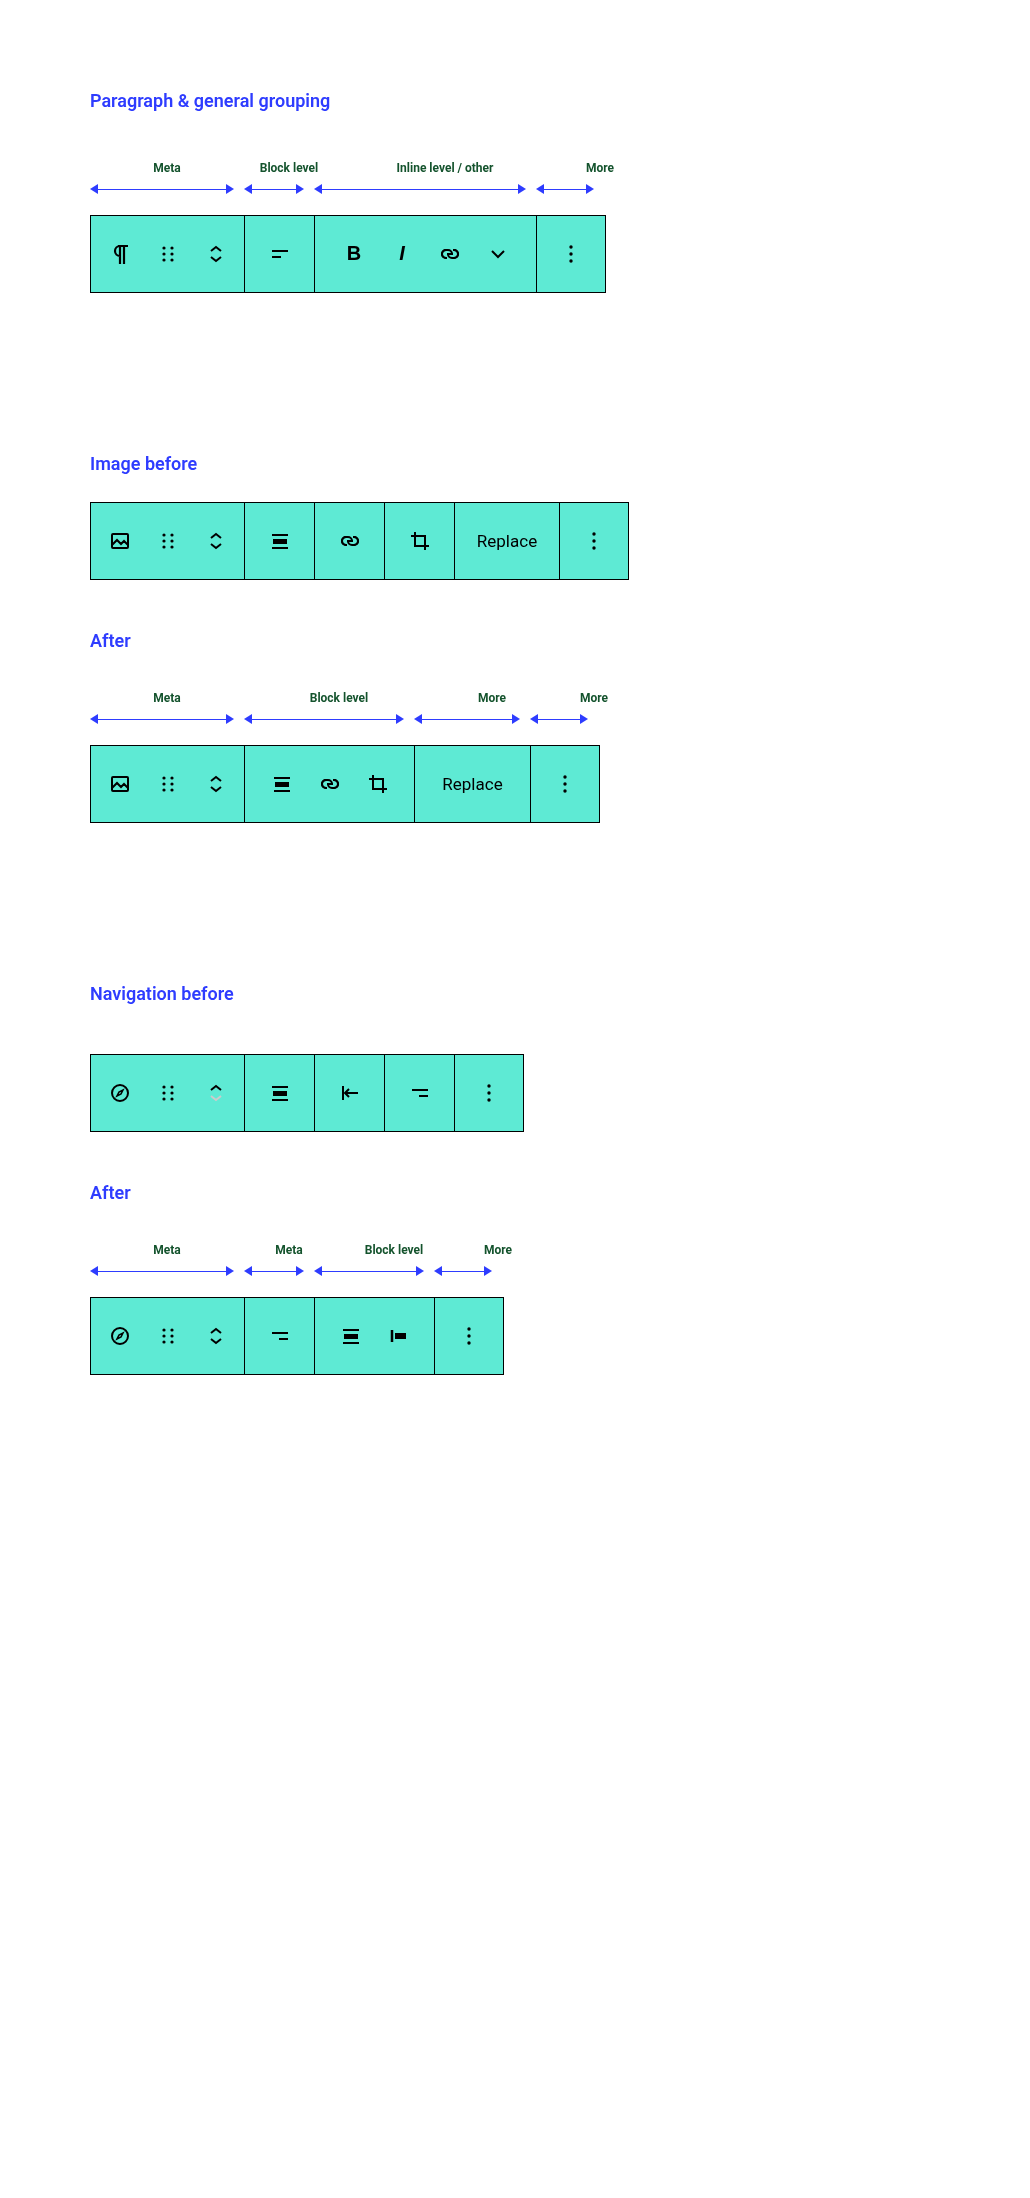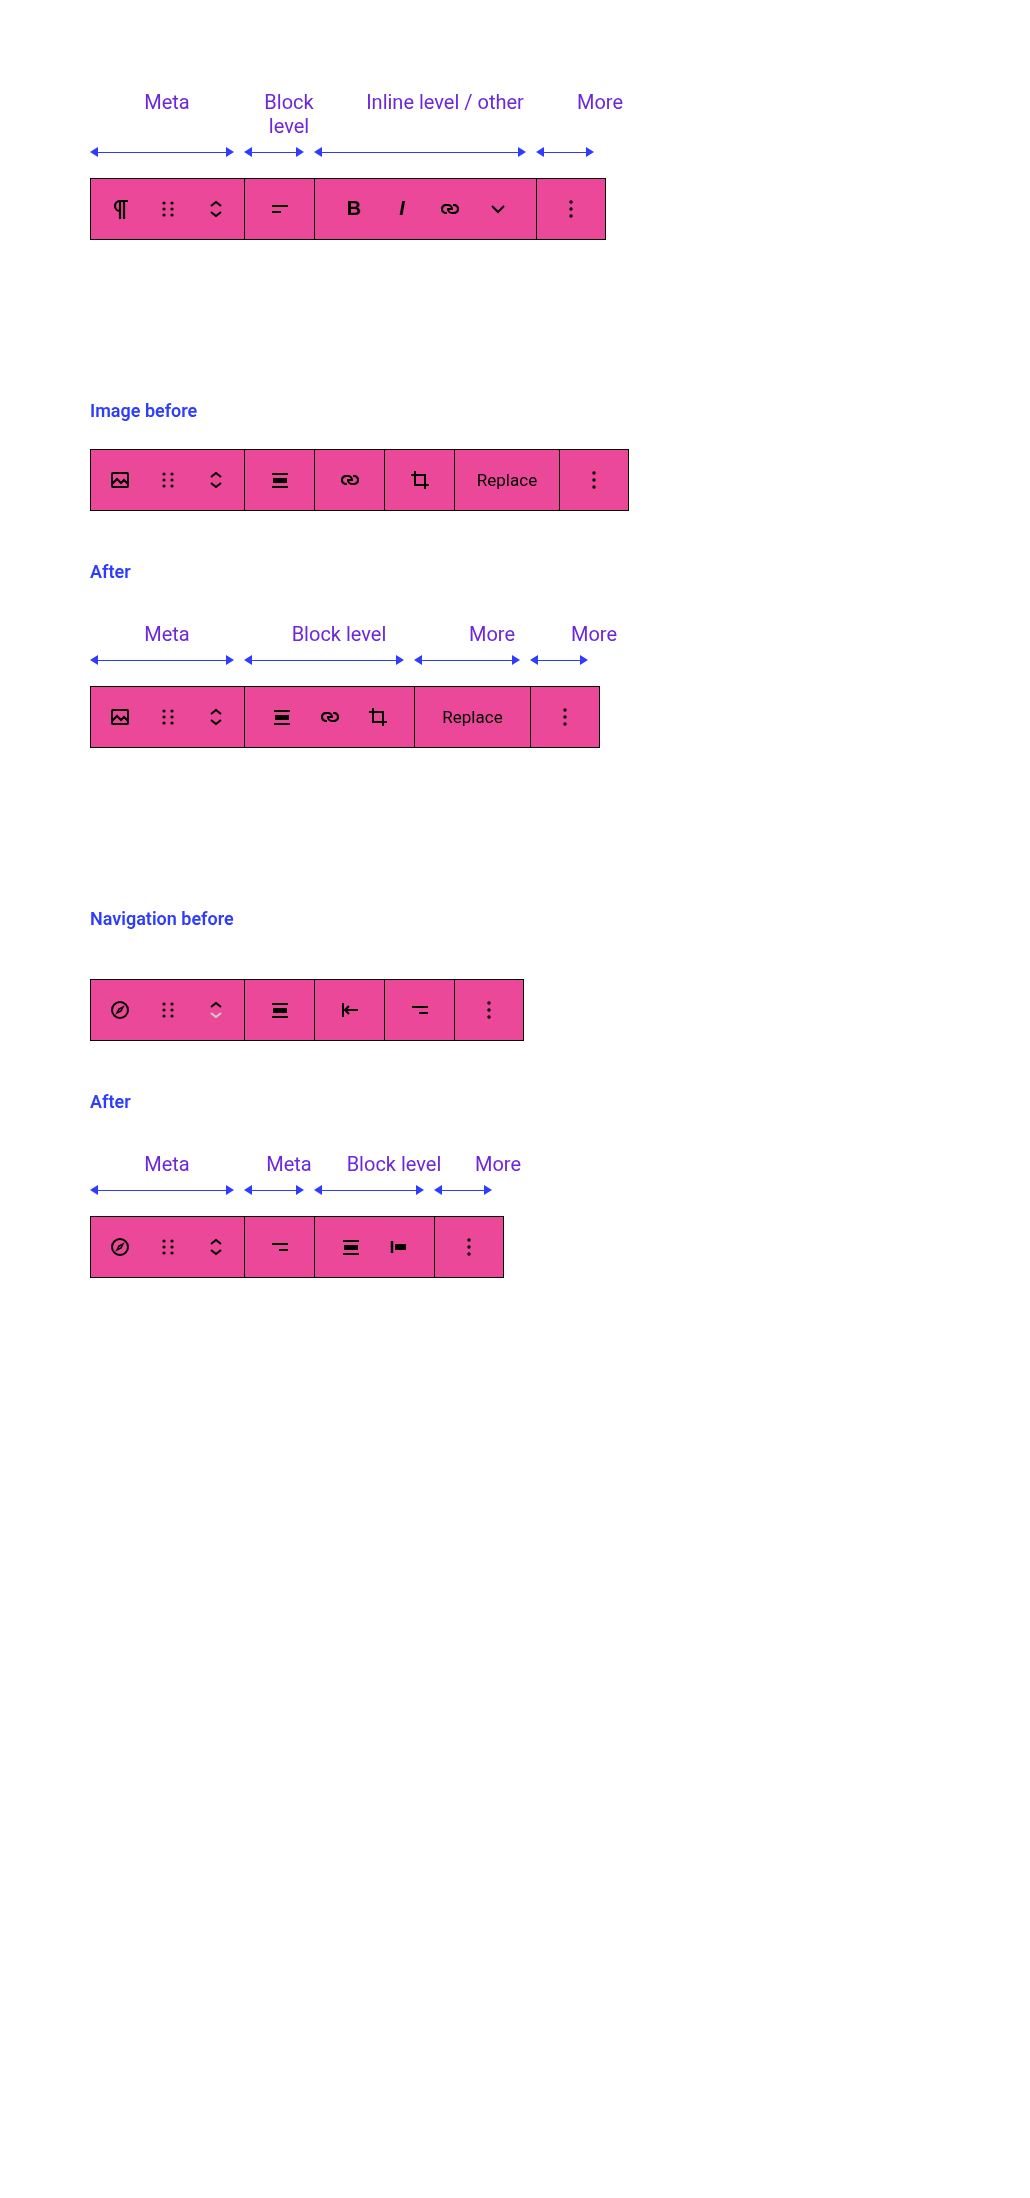--- a/index.html
+++ b/index.html
@@ -15,23 +15,24 @@
     color: #2e3cff;
     font-weight: 600;
     font-size: 18px;
     margin: 0 0 50px 0;
   }
   .group-labels {
     display: flex;
     margin-bottom: 8px;
   }
   .group-label {
-    color: #6d28d9;
-    font-size: 20px;
+    color: #14532d;
+    font-size: 12px;
     text-align: center;
+    font-weight: bold;
   }
   .arrows-row {
     display: flex;
     margin-bottom: 20px;
     gap: 10px;
   }
   .arrow-span {
     position: relative;
     height: 12px;
   }
@@ -60,22 +61,22 @@
   .arrow-span::after {
     right: 0;
     border-top: 5px solid transparent;
     border-bottom: 5px solid transparent;
     border-left: 8px solid #2e3cff;
   }
 
   .toolbar {
     display: inline-flex;
     border: 1px solid #000;
-    height: 62px;
-    background: #ec4899;
+    height: 78px;
+    background: #5eead4;
   }
   .cell {
     display: flex;
     align-items: center;
     justify-content: center;
     border-right: 1px solid #000;
     padding: 0 10px;
     gap: 18px;
   }
   .cell:last-child { border-right: none; }
@@ -187,20 +188,21 @@
     </g>
 
     <g id="i-indent">
       <line x1="5" y1="6" x2="5" y2="18" stroke="#000" stroke-width="2.5"></line>
       <rect x="8" y="9" width="11" height="6" fill="#000"></rect>
     </g>
   </defs>
 </svg>
 
 <div>
+  <h3 class="section-title">Paragraph &amp; general grouping</h3>
 
   <div class="group-labels">
     <div class="group-label" style="width:154px">Meta</div>
     <div class="group-label" style="width:70px;margin-left:10px">Block level</div>
     <div class="group-label" style="width:222px;margin-left:10px">Inline level / other</div>
     <div class="group-label" style="width:68px;margin-left:10px">More</div>
   </div>
   <div class="arrows-row" style="width:514px">
     <div class="arrow-span" style="width:144px">
         <span class="tip-left"></span>

